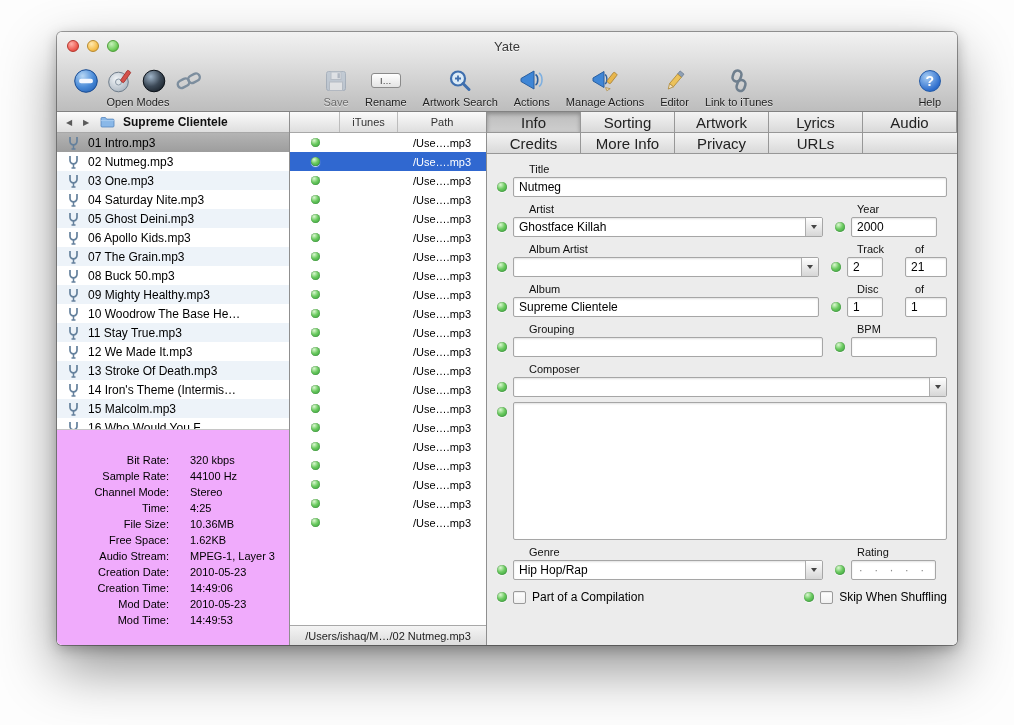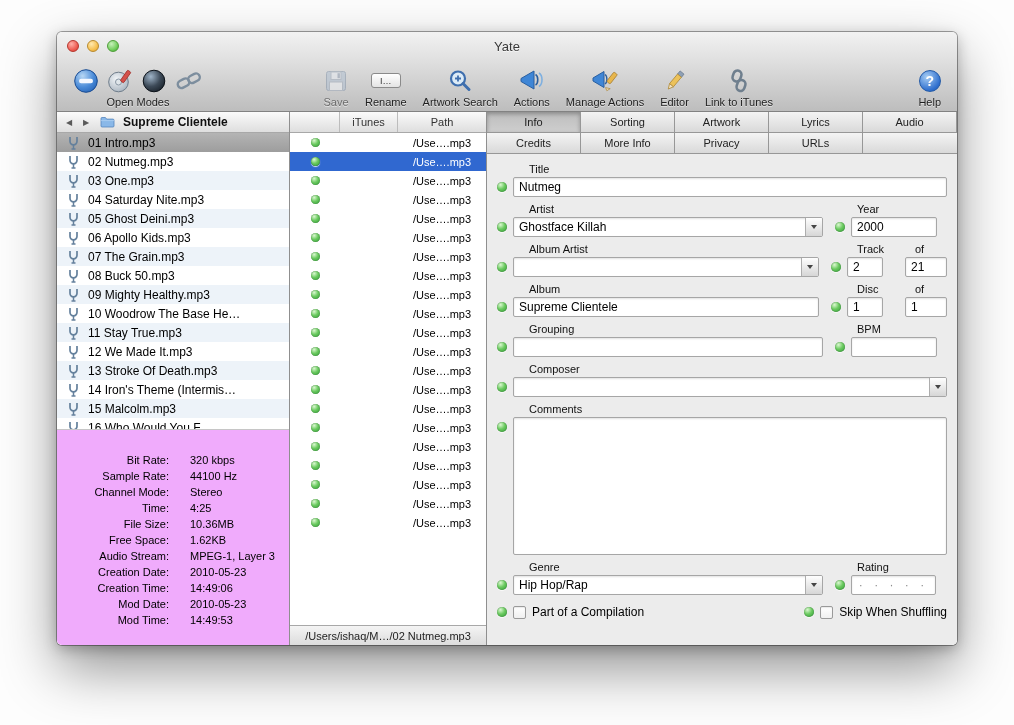--- a/index.html
+++ b/index.html
@@ -61,21 +61,21 @@
   .mid-body { flex:1; overflow:hidden; }
   .trow { height:19px; display:flex; align-items:center; font-size:11px; color:#000; }
   .trow.selected { background:#3068d0; color:#fff; }
   .tc1 { width:50px; display:flex; justify-content:center; flex:none; }
   .tc2 { width:58px; flex:none; }
   .tc3 { flex:1; text-align:center; white-space:nowrap; overflow:hidden; }
   .mid-footer { height:20px; flex:none; background:linear-gradient(#f4f4f4,#dcdcdc); border-top:1px solid #a8a8a8; font-size:11px; color:#1e1e1e; display:flex; align-items:center; justify-content:center; white-space:nowrap; overflow:hidden; }
   
   .editor { flex:1; display:flex; flex-direction:column; background:#ececec; overflow:hidden; }
   .tabrow { display:flex; height:21px; flex:none; }
-  .tab { width:20%; flex:none; border-right:1px solid #979797; border-bottom:1px solid #979797; background:linear-gradient(#f4f4f4,#d9d9d9); font-size:11px; color:#222; display:flex; align-items:center; justify-content:center; white-space:nowrap; }
+  .tab { width:20%; flex:none; border-right:1px solid #979797; border-bottom:1px solid #979797; background:linear-gradient(#f4f4f4,#d9d9d9); font-size:15px; color:#222; display:flex; align-items:center; justify-content:center; white-space:nowrap; }
   .tab.active { background:linear-gradient(#bdbdbd,#cecece); box-shadow:inset 0 2px 4px rgba(0,0,0,.28); }
   .tab.filler { flex:1; width:auto; border-right:none; background:linear-gradient(#f4f4f4,#d9d9d9); }
   .form { flex:1; padding:8px 10px 0; overflow:hidden; }
   .lblrow { position:relative; height:15px; margin-left:24px; font-size:11px; color:#111; }
   .lbl { position:absolute; left:8px; top:1px; white-space:nowrap; }
   .lbl.r336 { left:336px; }
   .lbl.r394 { left:394px; }
   .ctlrow { display:flex; align-items:center; margin-bottom:5px; }
   .led { width:10px; height:10px; flex:none; border-radius:50%;
          background:radial-gradient(circle at 35% 28%, #dbf8d1 0%, #6bca60 45%, #2f9a35 100%);
@@ -701,23 +701,20 @@
             <span class="lbl">Composer</span>
           </div>
         <div class="ctlrow">
           <span class="led"></span>
           <div class="combo w434">
             <span class="combo-text"></span>
             <span class="combo-btn"></span>
           </div>
         </div>
 
-        <div class="lblrow">
-            <span class="lbl">Comments</span>
-          </div>
         <div class="ctlrow comments-row">
           <span class="led"></span>
           <textarea class="tarea" style=""></textarea>
         </div>
 
         <div class="lblrow">
           <span class="lbl">Genre</span>
           <span class="lbl r336">Rating</span>
         </div>
         <div class="ctlrow">

